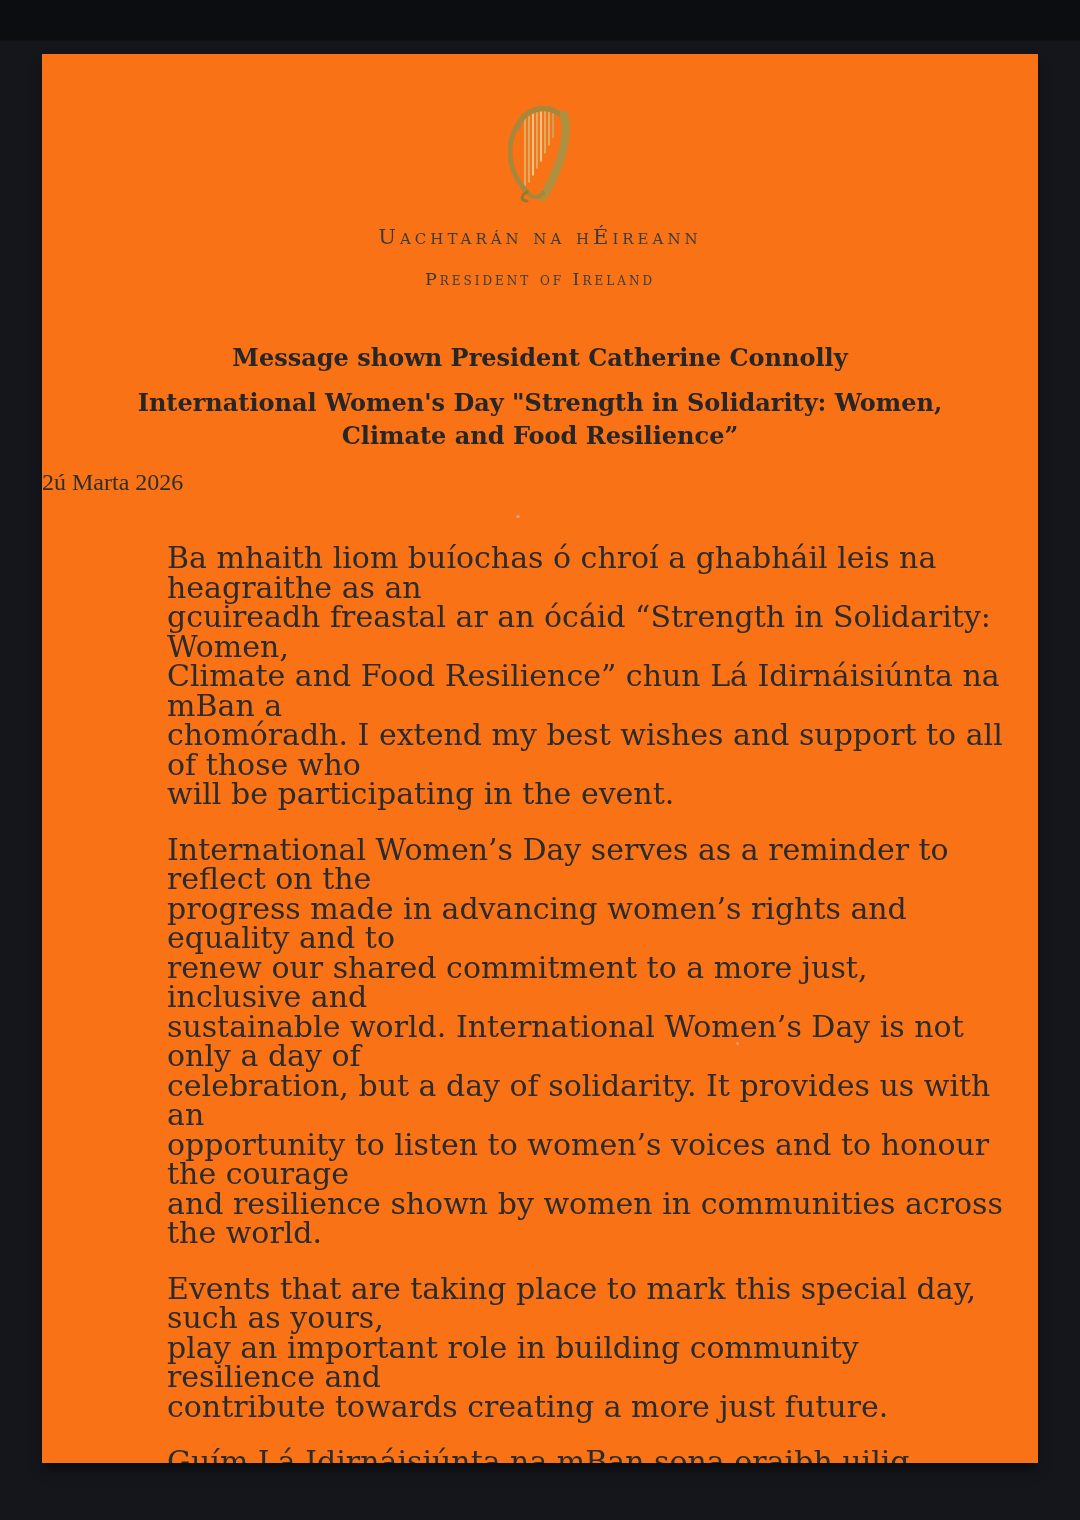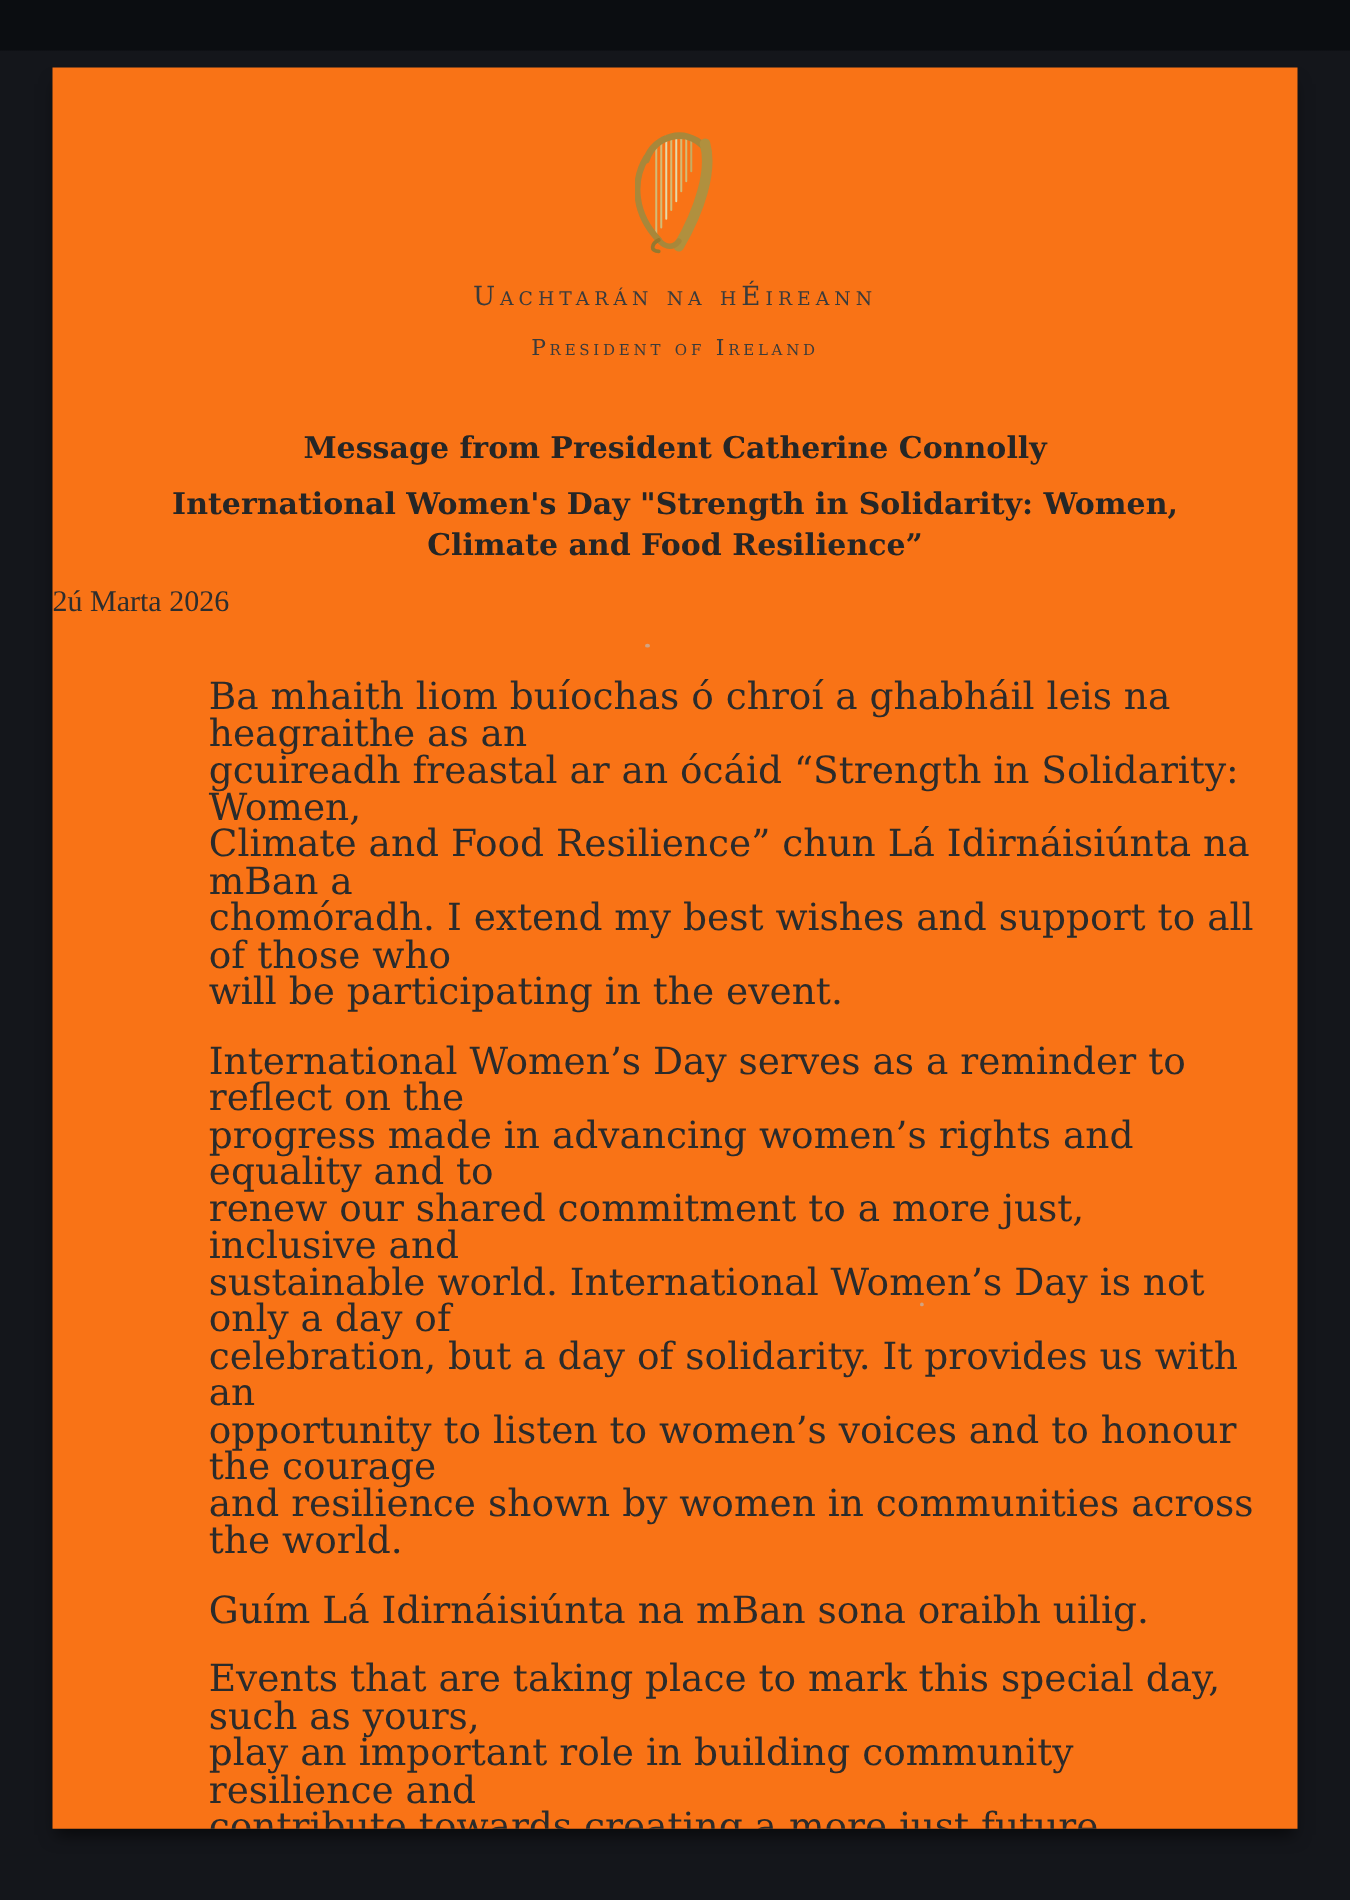--- a/index.html
+++ b/index.html
@@ -143,42 +143,42 @@
         <path d="M9 22 C-3 42 0 68 19 88" stroke="#a8873a" stroke-width="5"></path>
 
         <path d="M19 88 C25 95 31 94 35 89" stroke="#a8873a" stroke-width="4.5"></path>
         <path d="M19 88 C13 91 12 97 19 97" stroke="#96782f" stroke-width="3"></path>
       </g>
     </svg>
 
     <div class="letterhead-1">Uachtarán na hÉireann</div>
     <div class="letterhead-2">President of Ireland</div>
 
-    <h1 class="title-1">Message from President Catherine Connolly</h1>
+    <h1 class="title-1">Message shown President Catherine Connolly</h1>
     <h2 class="title-2">International Women's Day "Strength in Solidarity: Women,
 Climate and Food Resilience”</h2>
     <div class="date-line">2ú Marta 2026</div>
 
     <div class="body-text">
       <p>Ba mhaith liom buíochas ó chroí a ghabháil leis na heagraithe as an
 gcuireadh freastal ar an ócáid “Strength in Solidarity: Women,
 Climate and Food Resilience” chun Lá Idirnáisiúnta na mBan a
 chomóradh. I extend my best wishes and support to all of those who
 will be participating in the event.</p>
       <p>International Women’s Day serves as a reminder to reflect on the
 progress made in advancing women’s rights and equality and to
 renew our shared commitment to a more just, inclusive and
 sustainable world. International Women’s Day is not only a day of
 celebration, but a day of solidarity. It provides us with an
 opportunity to listen to women’s voices and to honour the courage
 and resilience shown by women in communities across the world.</p>
-      <p>Guím Lá Idirnáisiúnta na mBan sona oraibh uilig.</p>
       <p>Events that are taking place to mark this special day, such as yours,
 play an important role in building community resilience and
 contribute towards creating a more just future.</p>
+      <p>Guím Lá Idirnáisiúnta na mBan sona oraibh uilig.</p>
     </div>
 
     <svg class="signature-svg" viewBox="0 0 250 108" aria-hidden="true">
       <g fill="none" stroke="#1c1c1c" stroke-width="2.7" stroke-linecap="round" stroke-linejoin="round">
 
         <path d="M30 34 C20 24 8 32 10 48 C12 62 26 66 32 57"></path>
         <path d="M38 52 C34 60 42 62 46 55"></path>
         <path d="M56 20 C53 34 50 48 49 58"></path>
         <path d="M68 18 C65 33 62 47 61 57"></path>
         <path d="M42 34 L84 28"></path>

